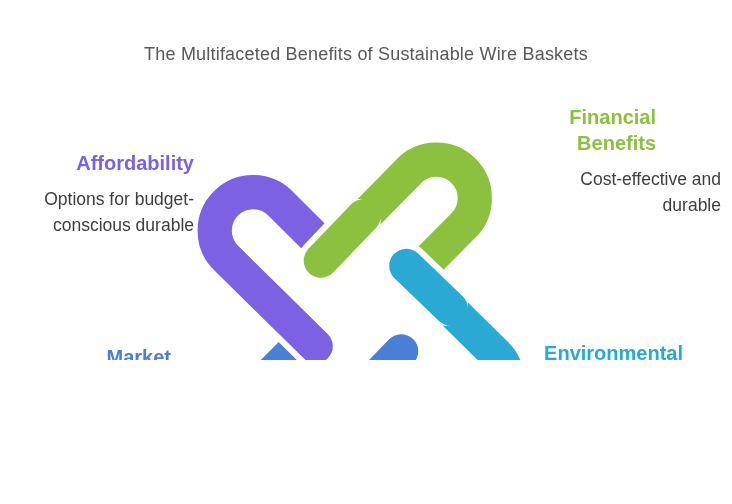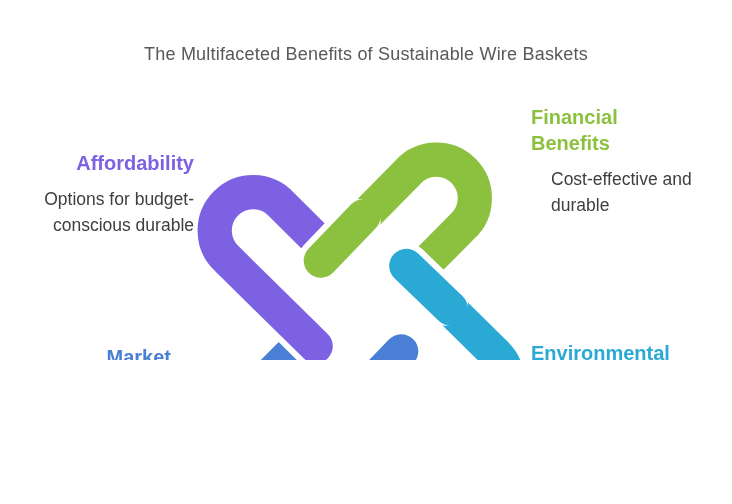--- a/index.html
+++ b/index.html
@@ -4,21 +4,21 @@
 <style>
   html,body{margin:0;padding:0;background:#ffffff;}
   #stage{position:relative;width:732px;height:360px;background:#ffffff;overflow:hidden;
          font-family:"Liberation Sans", sans-serif;}
   .title{position:absolute;left:0;top:44px;width:732px;text-align:center;
          font-size:18px;color:#58595B;letter-spacing:.2px;}
   .quad{position:absolute;}
   .quad .head{font-size:20px;font-weight:bold;line-height:26px;}
   .quad .body{font-size:17.5px;line-height:26px;color:#3E3E3E;margin-top:10px;margin-left:20px;}
   .q-right{text-align:right;}
-  .q-left{text-align:left;}
+  .q-left{text-align:right;}
   
   #q-affordability{left:28px;top:150px;width:166px;}
   #q-affordability .body{max-width:150px;margin-left:auto;}
   
   #q-financial{left:531px;top:104px;width:190px;}
   #q-financial .head{max-width:125px;}
   #q-financial .body{max-width:172px;}
   
   #q-market{left:28px;top:344px;width:166px;}
   #q-market .head{max-width:115px;margin-left:auto;}

